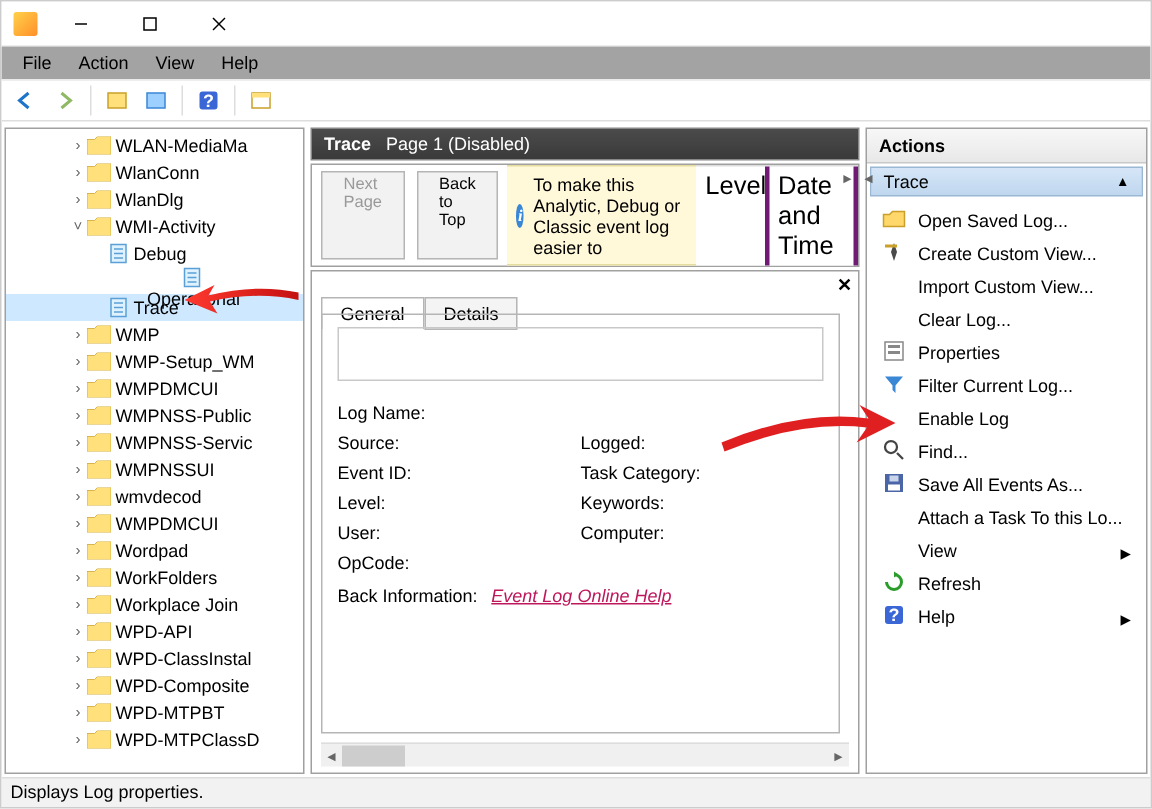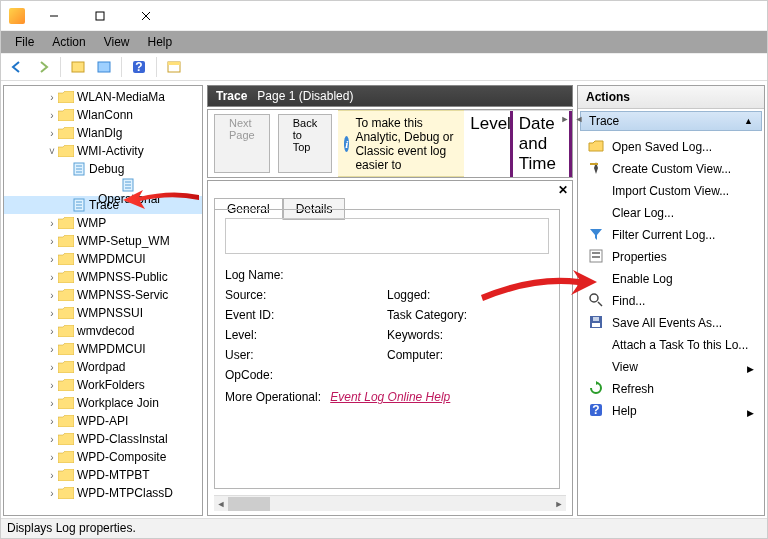--- a/index.html
+++ b/index.html
@@ -386,21 +386,21 @@
           <span class="k">User:</span>
             <span></span>
           <span class="k">Computer:</span>
             <span></span>
           <span class="k">OpCode:</span>
             <span></span>
             <span></span>
             <span></span>
         </div>
         <div class="more-info">
-          <span>More Operational:</span>&nbsp;&nbsp;
+          <span>Back Information:</span>&nbsp;&nbsp;
           <a href="#">Event Log Online Help</a>
         </div>
       </div>
       <div class="hscroll bottom-hscroll">
         <div class="arrow l">◄</div>
           <div class="thumb" style="width:12%;"></div>
           <div class="arrow r">►</div>
       </div>
     </div>
   </div>
@@ -435,34 +435,34 @@
           </span>
           <span>Import Custom View...</span>
         </div>
         <div class="action-item">
           <span class="aicon"></span>
           <span>Clear Log...</span>
         </div>
         <div class="action-item">
           <span class="aicon">
             <svg width="16" height="16">
-              <path d="M2 3 L14 3 L9 9 L9 14 L7 12 L7 9 Z" fill="#3a87d6"></path>
-            </svg>
-          </span>
-          <span>Filter Current Log...</span>
-        </div>
-        <div class="action-item">
-          <span class="aicon">
-            <svg width="16" height="16">
               <rect x="2" y="2" width="12" height="12" fill="#fff" stroke="#888"></rect>
               <rect x="4" y="4" width="8" height="2" fill="#888"></rect>
               <rect x="4" y="8" width="8" height="2" fill="#888"></rect>
             </svg>
           </span>
           <span>Properties</span>
+        </div>
+        <div class="action-item">
+          <span class="aicon">
+            <svg width="16" height="16">
+              <path d="M2 3 L14 3 L9 9 L9 14 L7 12 L7 9 Z" fill="#3a87d6"></path>
+            </svg>
+          </span>
+          <span>Filter Current Log...</span>
         </div>
         <div class="action-item">
           <span class="aicon"></span>
           <span>Enable Log</span>
         </div>
         <div class="action-item">
           <span class="aicon">
             <svg width="16" height="16">
               <circle cx="6" cy="6" r="4" fill="none" stroke="#444" stroke-width="1.5"></circle>
               <line x1="10" y1="10" x2="14" y2="14" stroke="#444" stroke-width="1.5"></line>

